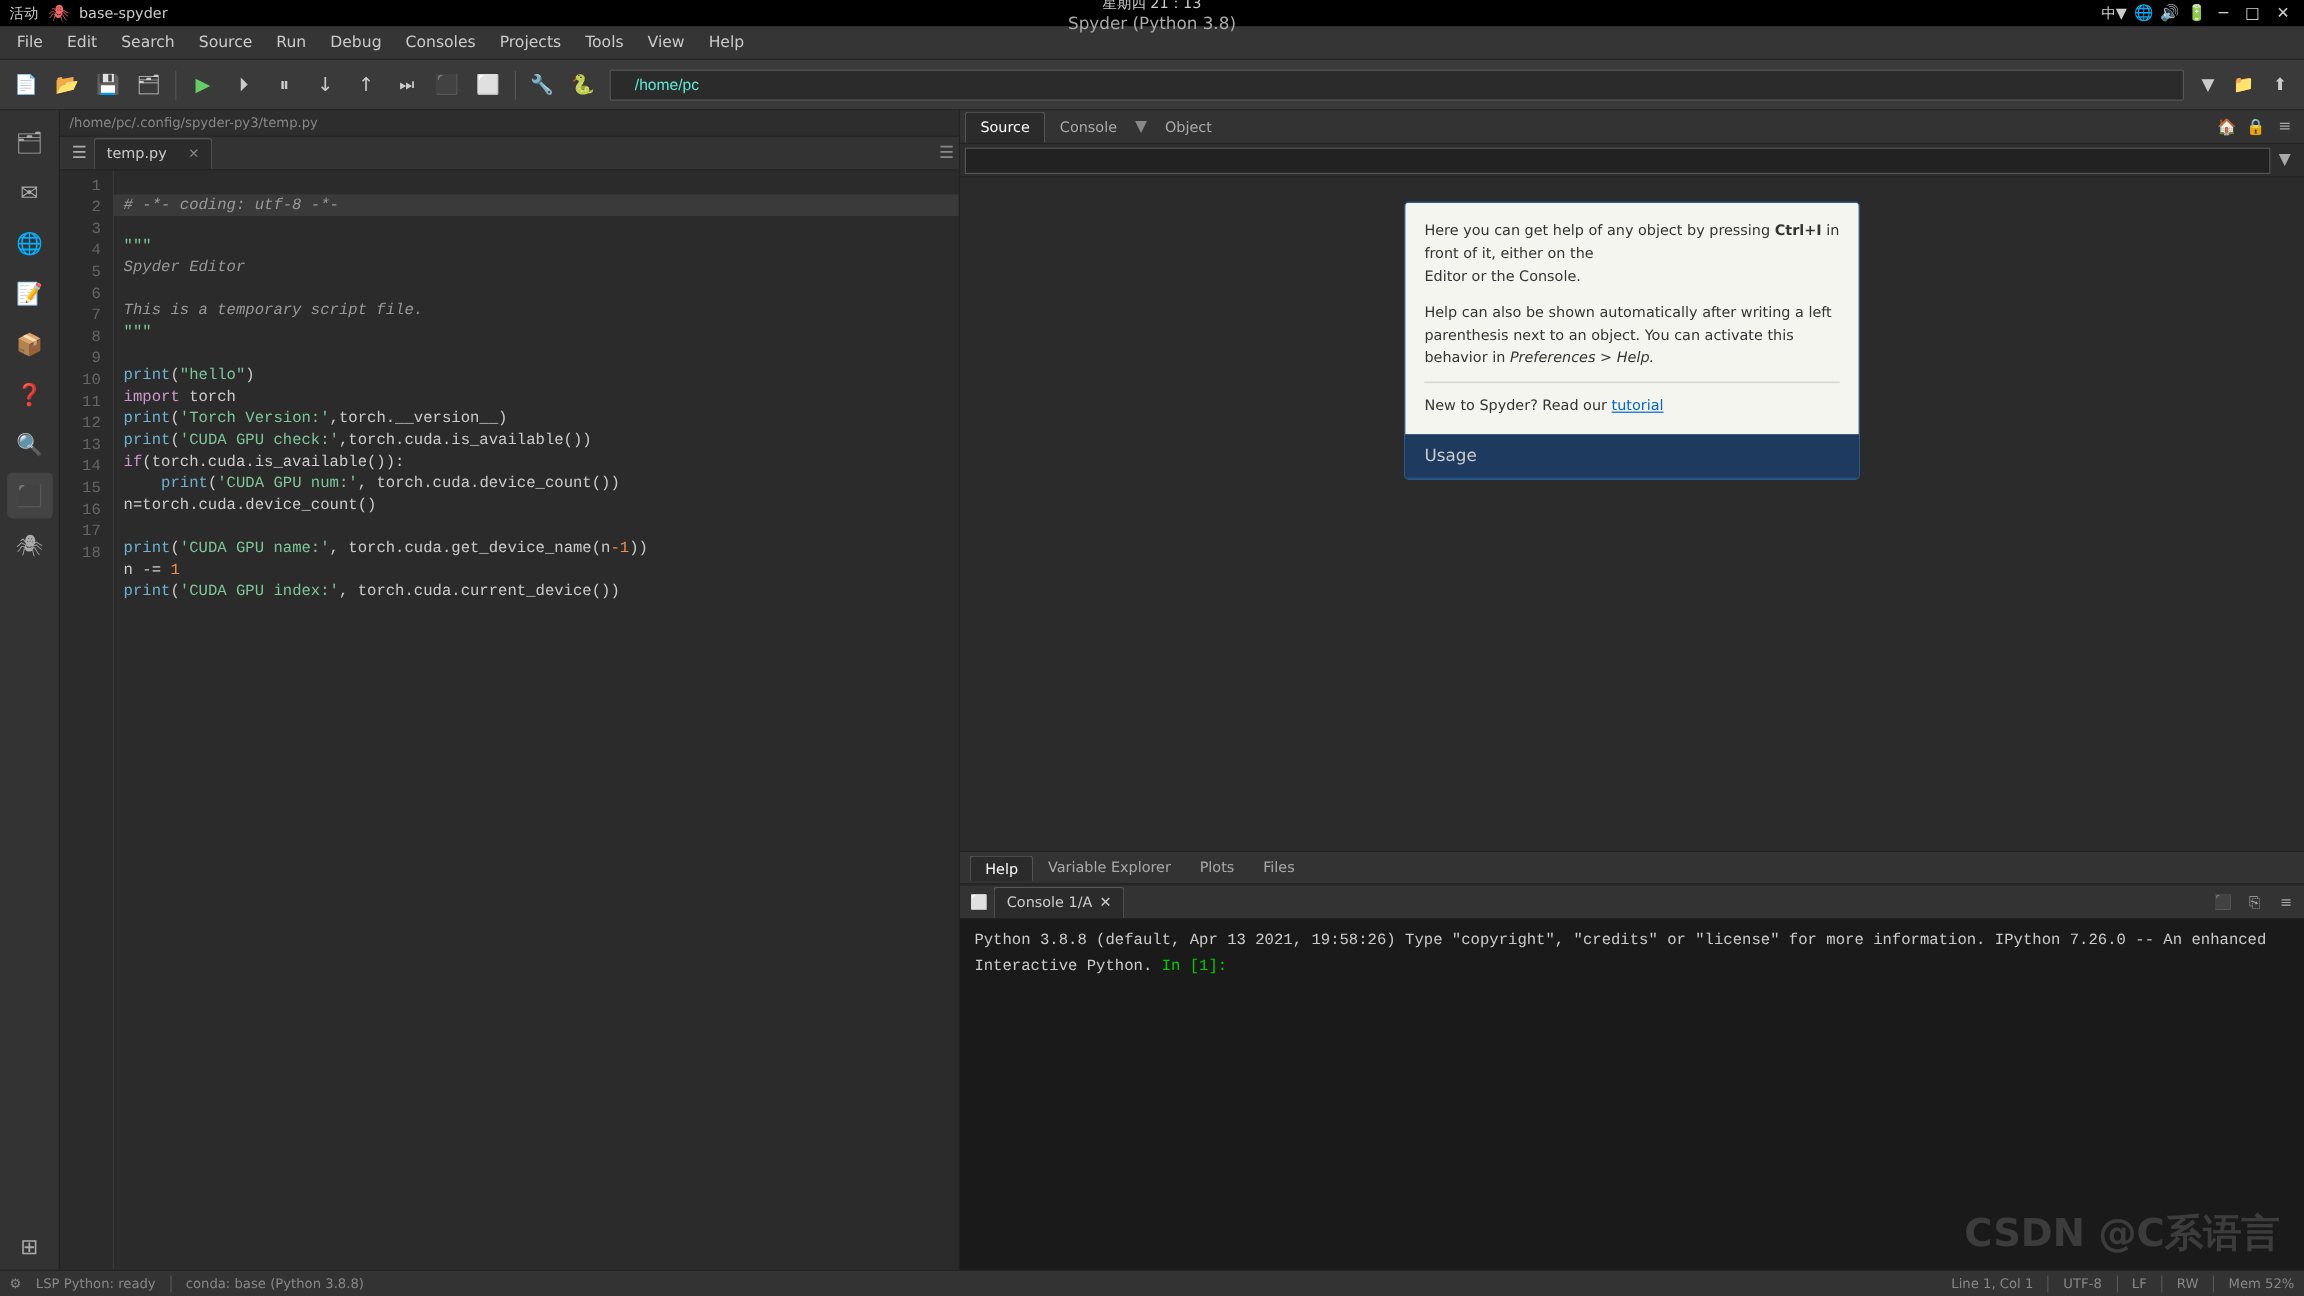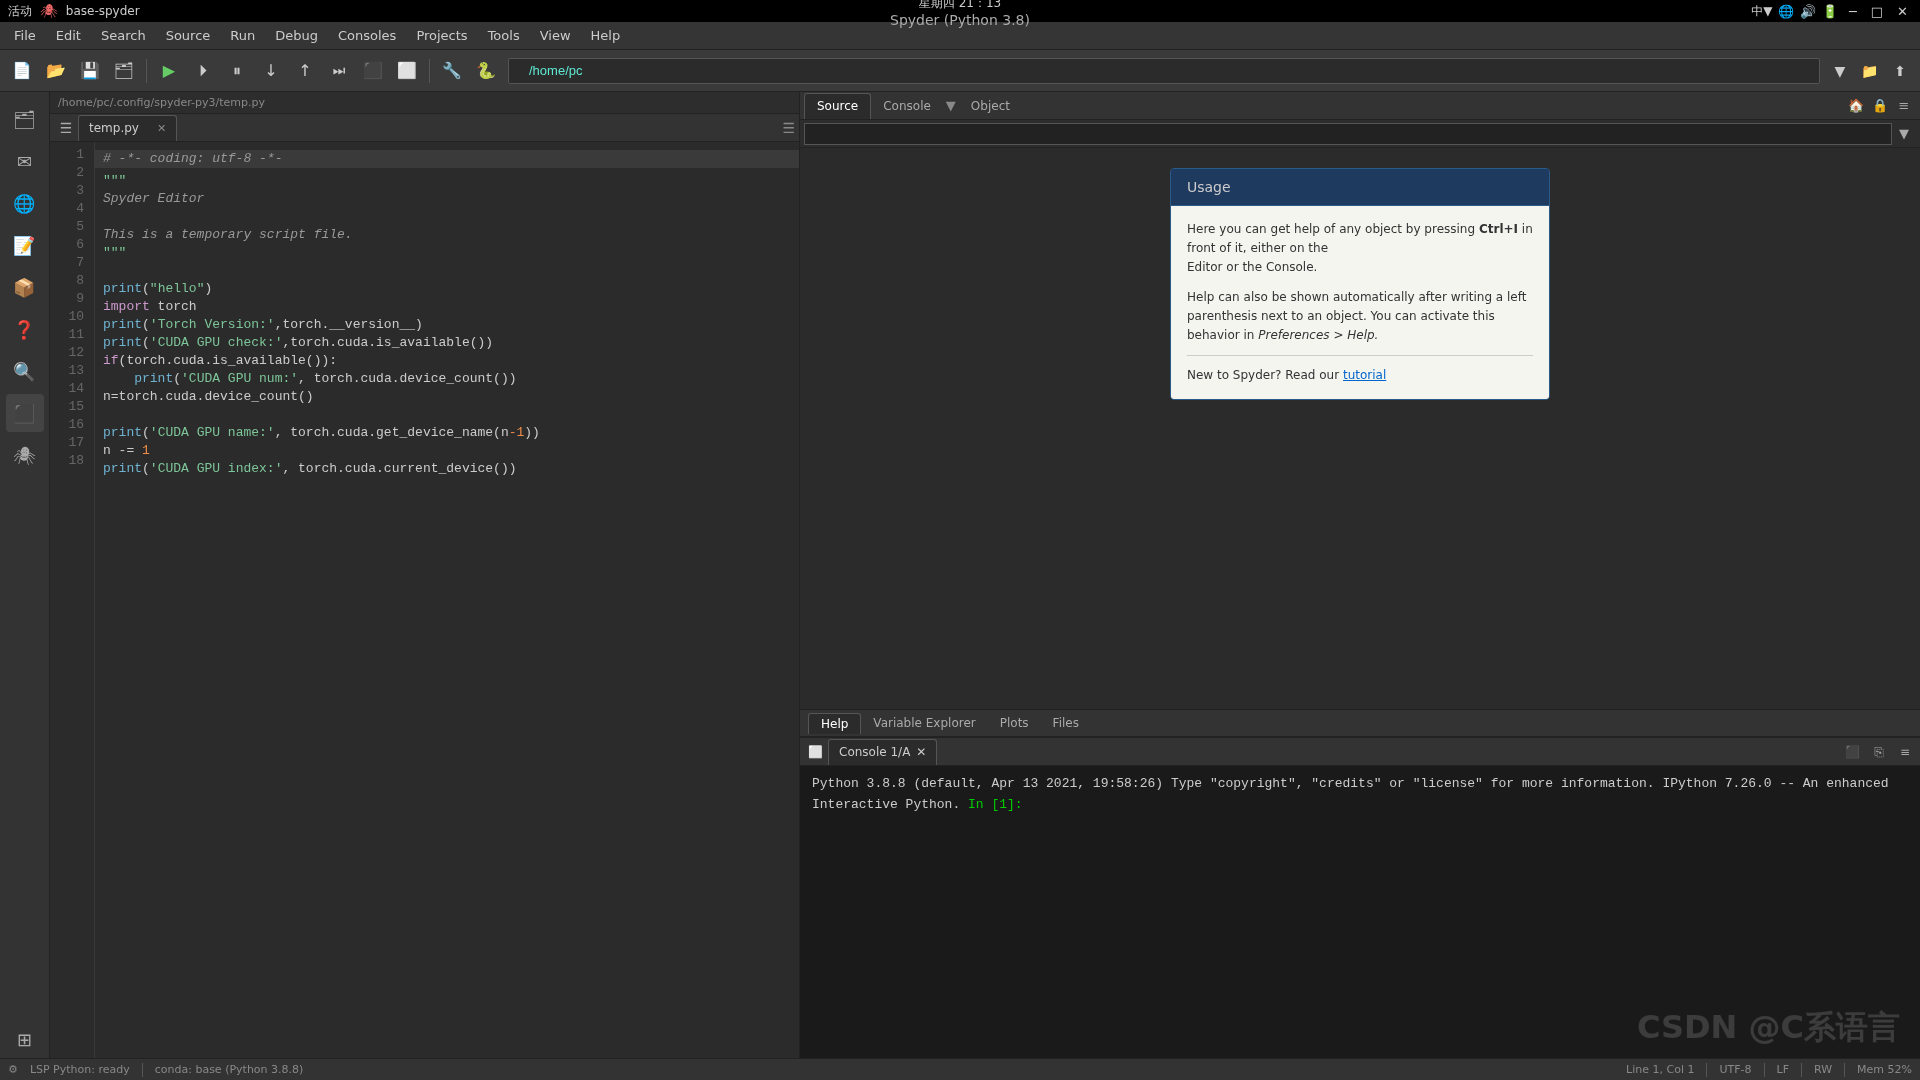--- a/index.html
+++ b/index.html
@@ -34,21 +34,21 @@
     #editor-tabs { height: 28px; background: #333; display: flex; align-items: center; padding: 0 4px; border-bottom: 1px solid #222; }
     .tab-menu-btn { width: 24px; height: 24px; display: flex; align-items: center; justify-content: center; cursor: pointer; color: #aaa; font-size: 14px; }
     .editor-tab { height: 26px; display: flex; align-items: center; padding: 0 10px; background: #2b2b2b; border: 1px solid #555; border-bottom: none; color: #ccc; font-size: 12px; cursor: pointer; gap: 18px; border-radius: 3px 3px 0 0; }
     .editor-tab .close-btn { font-size: 11px; color: #888; }
     .tab-hamburger { margin-left: auto; color: #888; font-size: 14px; cursor: pointer; }
 
     
     #code-area { flex: 1; display: flex; overflow: hidden; }
     #line-numbers { width: 45px; background: #2b2b2b; color: #666; font-family: 'Courier New', monospace; font-size: 13px; padding: 4px 0; text-align: right; padding-right: 10px; line-height: 18px; border-right: 1px solid #3a3a3a; }
     #code-content { flex: 1; background: #2b2b2b; font-family: 'Courier New', monospace; font-size: 13px; padding: 4px 8px; line-height: 18px; overflow: auto; color: #ccc; white-space: pre; }
-    .line-highlight { background: #3a3a3a; display: block; margin: 4px -8px; padding: 0 8px; }
+    .line-highlight { background: #3a3a3a; display: block; margin: 16px -8px; padding: 0 8px; }
 
     
     #right-panel { flex: 1; display: flex; flex-direction: column; background: #2b2b2b; }
 
     
     #help-pane { flex: 1; display: flex; flex-direction: column; border-bottom: 1px solid #222; }
     #help-tabs-bar { height: 28px; background: #333; display: flex; align-items: center; padding: 0 4px; border-bottom: 1px solid #222; }
     .help-tab { height: 26px; display: flex; align-items: center; padding: 0 12px; font-size: 12px; cursor: pointer; color: #aaa; }
     .help-tab.active { background: #2b2b2b; color: #fff; border: 1px solid #555; border-bottom: none; border-radius: 3px 3px 0 0; }
     .help-tab-dropdown { width: 16px; height: 16px; display: flex; align-items: center; justify-content: center; color: #888; cursor: pointer; }
@@ -238,29 +238,29 @@
         <div class="help-icon-btn">🏠</div>
         <div class="help-icon-btn">🔒</div>
         <div class="help-icon-btn">≡</div>
       </div>
       <div id="help-toolbar">
         <input class="help-input" type="text" placeholder="" style="">
         <div class="help-icon-btn">▼</div>
       </div>
       <div id="help-content">
         <div id="usage-box">
-          <div id="usage-title">Usage</div>
           <div id="usage-body">
             <span>Here you can get help of any object by pressing</span>
             <strong>Ctrl+I</strong>
             <span> in front of it, either on the <br>Editor or the Console.</span>
             <p style="margin-top:10px;">Help can also be shown automatically after writing a left parenthesis next to an object. You can activate this behavior in <em>Preferences &gt; Help.</em></p>
             <hr id="usage-divider">
             <p>New to Spyder? Read our <a id="usage-link" href="#">tutorial</a></p>
           </div>
+          <div id="usage-title">Usage</div>
         </div>
       </div>
 
       <div id="bottom-help-tabs">
         <div class="bottom-tab active">Help</div>
         <div class="bottom-tab">Variable Explorer</div>
         <div class="bottom-tab">Plots</div>
         <div class="bottom-tab">Files</div>
       </div>
     </div>

